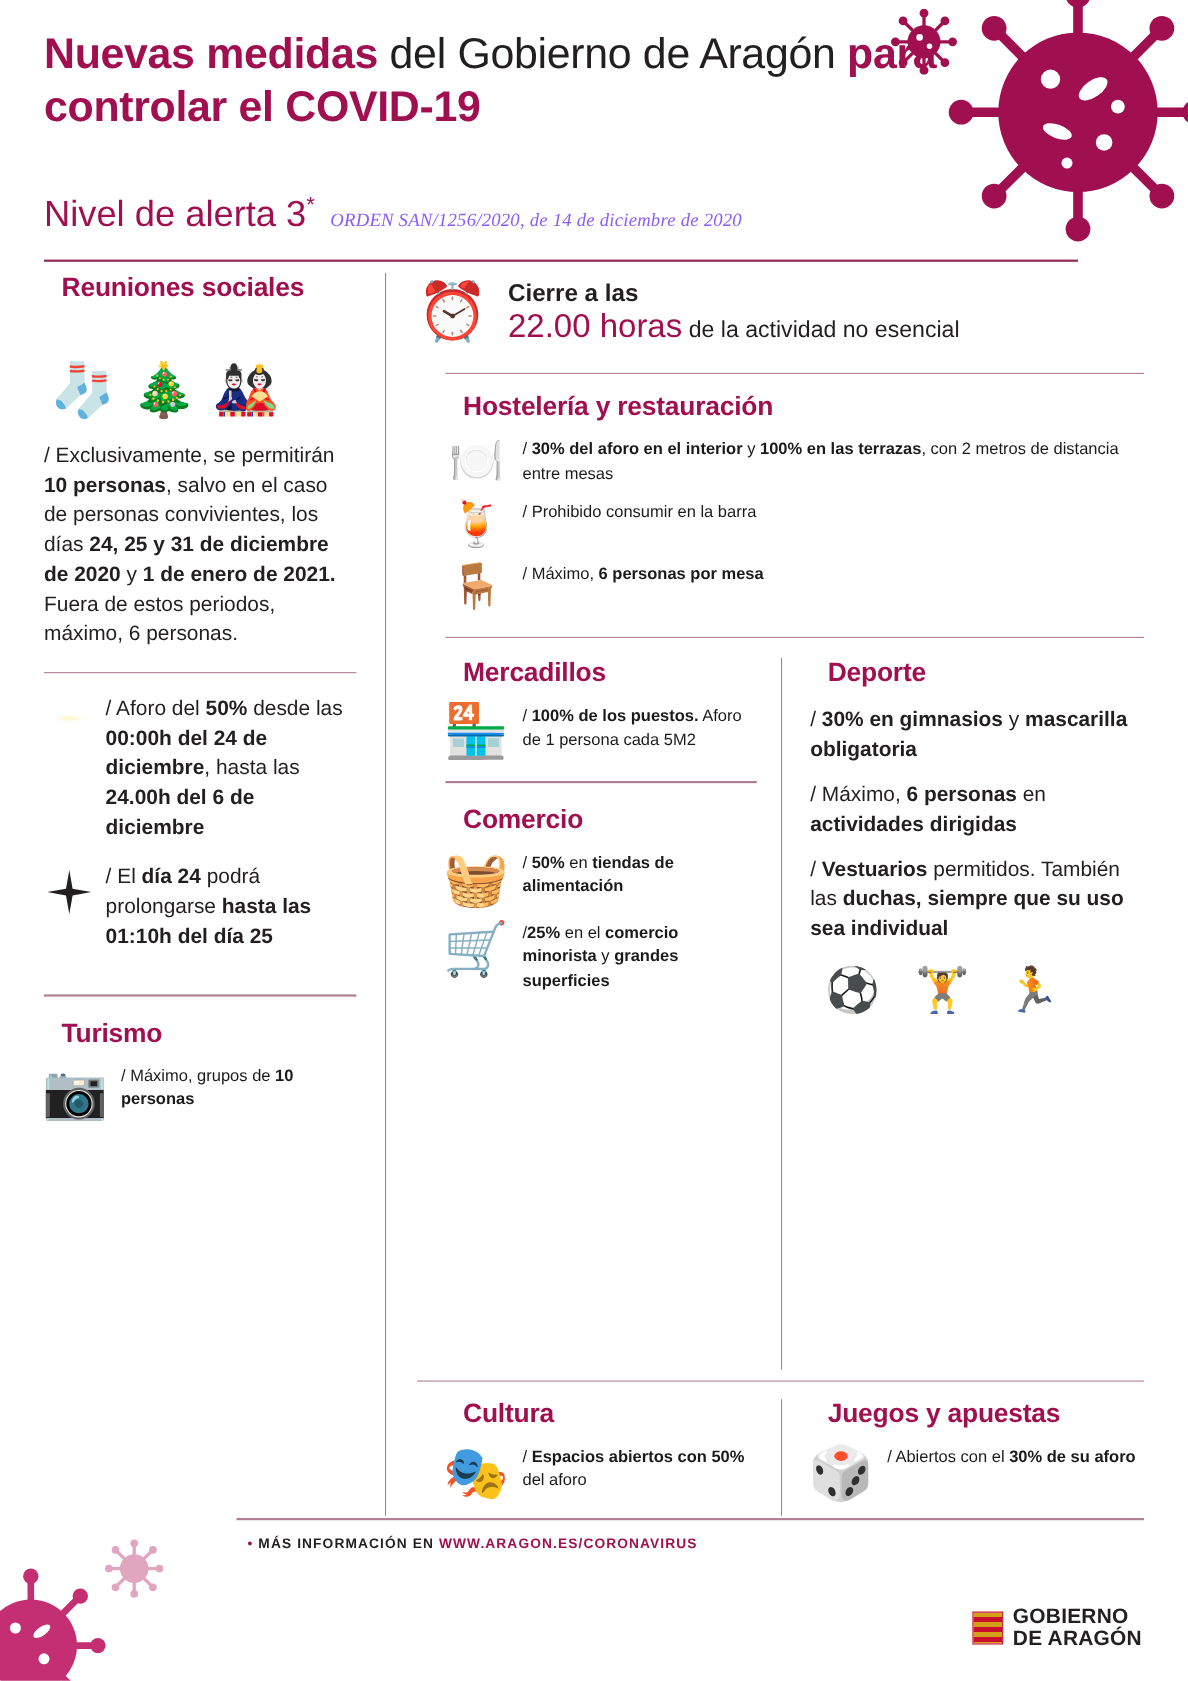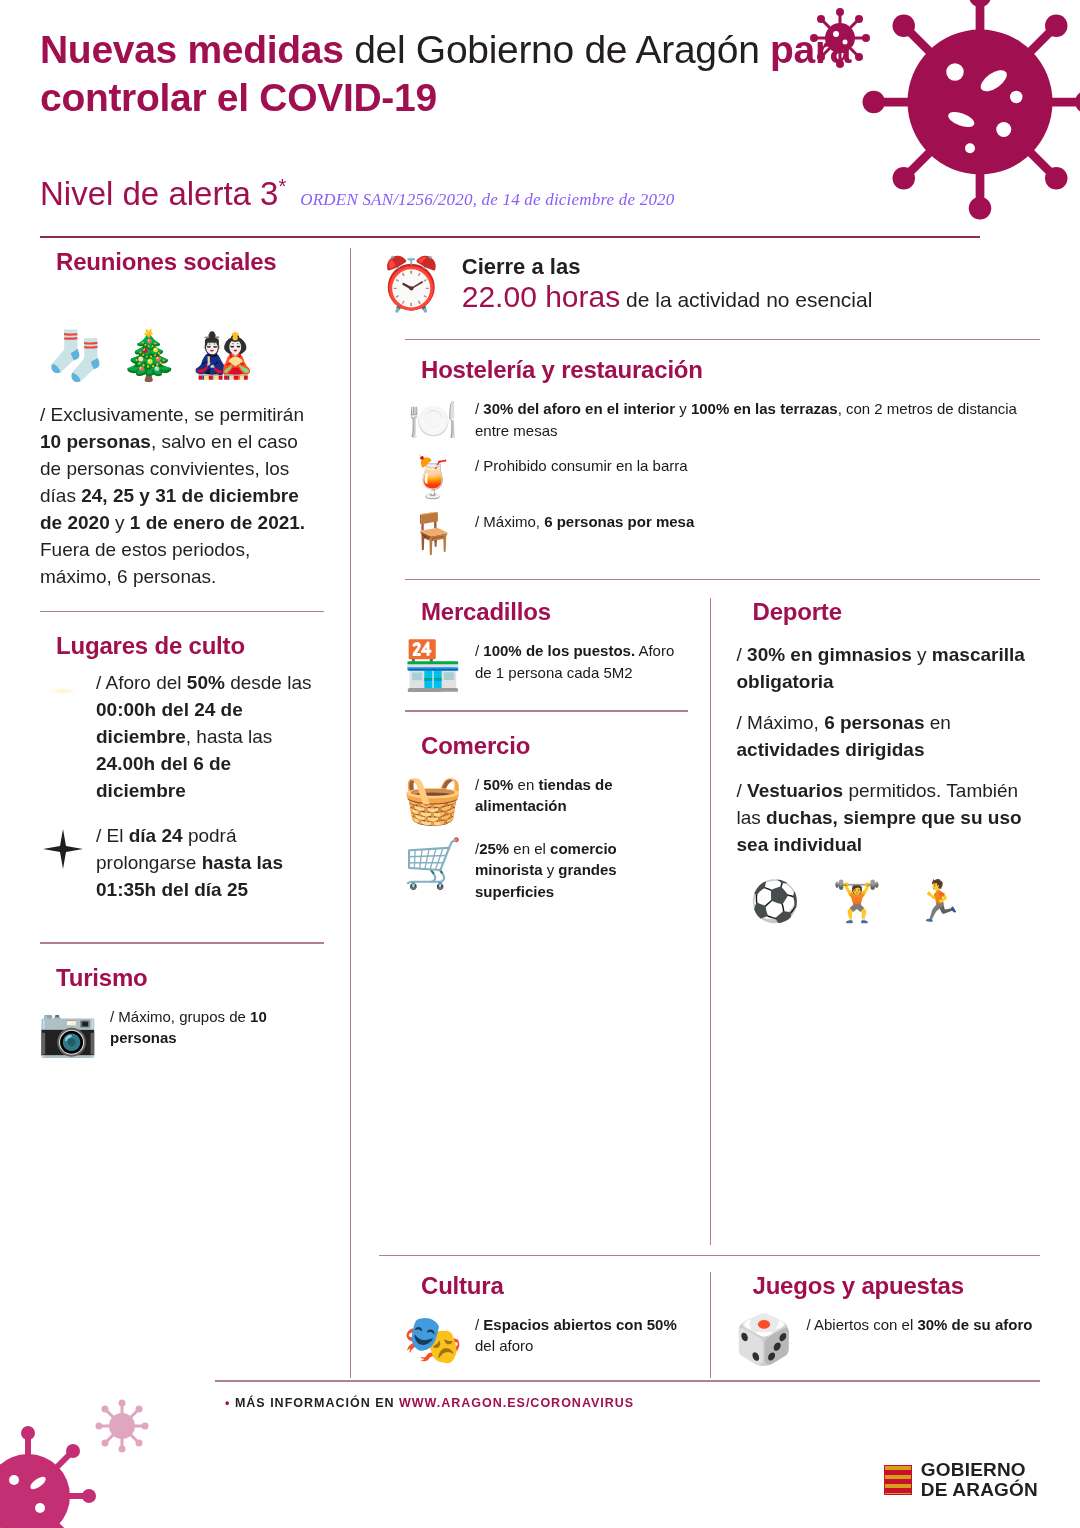--- a/index.html
+++ b/index.html
@@ -328,21 +328,20 @@
         <span class="emoji lg">🧦</span>
         <span class="emoji lg">🎄</span>
         <span class="emoji lg">🎎</span>
       </div>
       <p class="item">/ Exclusivamente, se permitirán <b>10 personas</b>, salvo en el caso de personas convivientes, los días <b>24, 25 y 31 de diciembre de 2020</b> y <b>1 de enero de 2021.</b> Fuera de estos periodos, máximo, 6 personas.</p>
     </section>
 
     <div class="hr-thin"></div>
 
     <section>
-      <h2 class="sec">Lugares de culto</h2>
       <div class="culto-rows">
         <div class="culto-row">
           <div class="star-icon">
             <svg width="30" height="30" viewBox="0 0 40 40">
                 <defs>
                   <radialGradient id="g1">
                     <stop offset="0%" stop-color="#fff6c0"></stop>
                     <stop offset="100%" stop-color="#fdf3d0" stop-opacity="0"></stop>
                   </radialGradient>
                 </defs>
@@ -353,21 +352,21 @@
               <p class="item">/ Aforo del <b>50%</b> desde las <b>00:00h del 24 de diciembre</b>, hasta las <b>24.00h del 6 de diciembre</b></p>
             </div>
         </div>
         <div class="culto-row">
           <div class="star-icon">
             <svg width="40" height="40" viewBox="0 0 40 40">
                 <path d="M20 0 L23 17 L40 20 L23 23 L20 40 L17 23 L0 20 L17 17 Z" fill="#231f20"></path>
               </svg>
           </div>
           <div class="txt">
-              <p class="item">/ El <b>día 24</b> podrá prolongarse <b>hasta las 01:35h del día 25</b></p>
+              <p class="item">/ El <b>día 24</b> podrá prolongarse <b>hasta las 01:10h del día 25</b></p>
             </div>
         </div>
       </div>
     </section>
 
     <div class="hr-thin" style="margin-top:24px"></div>
 
     <section>
       <h2 class="sec">Turismo</h2>
       <div class="row-icon-text" style="margin-top:14px">

